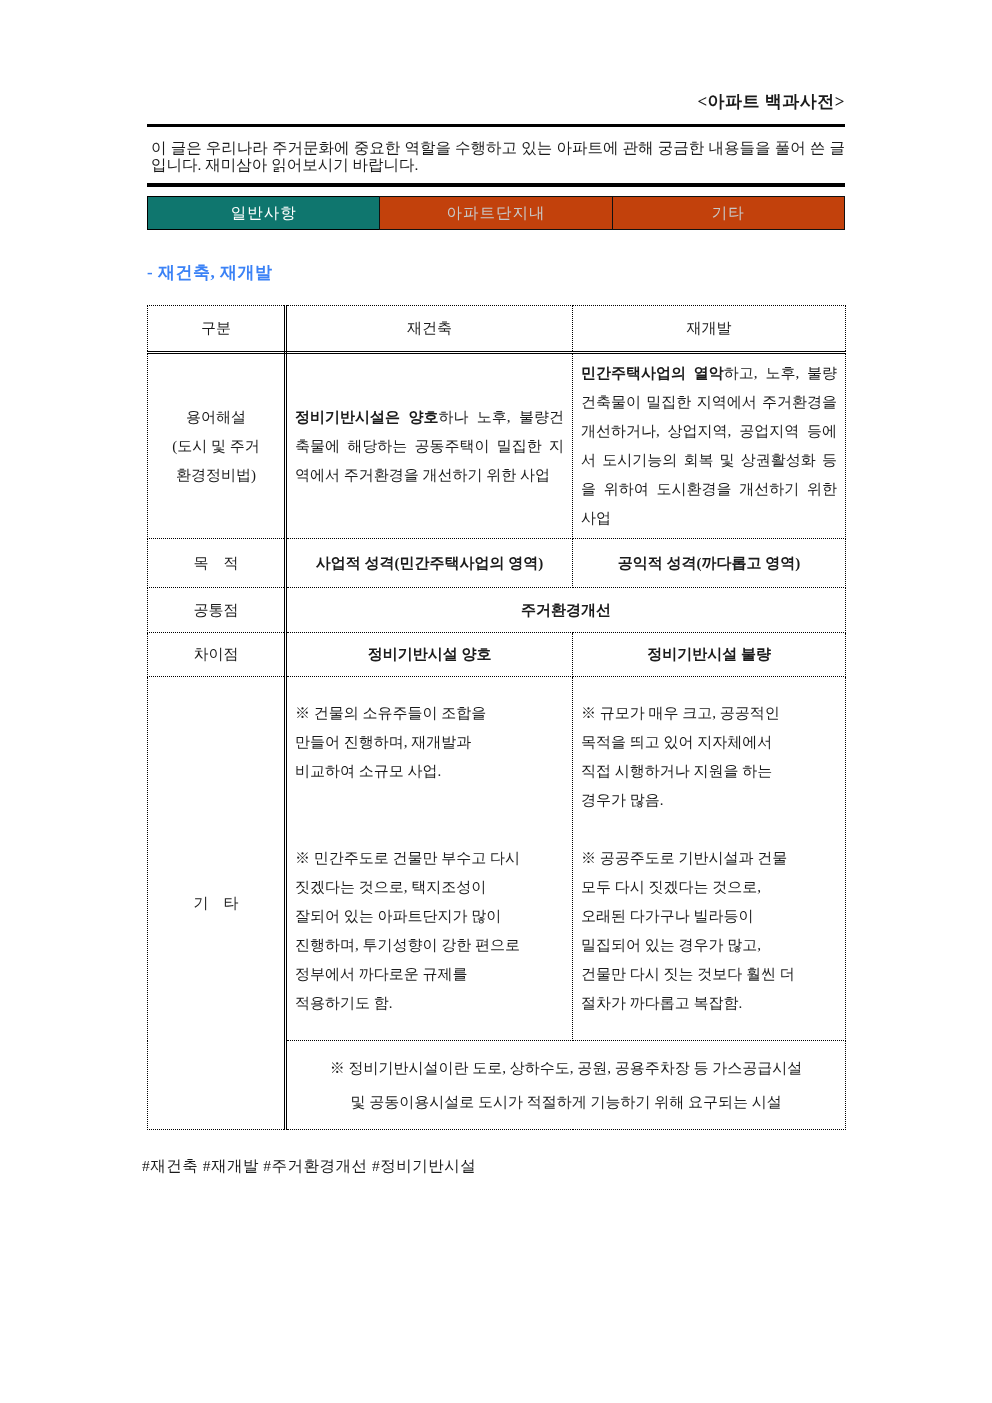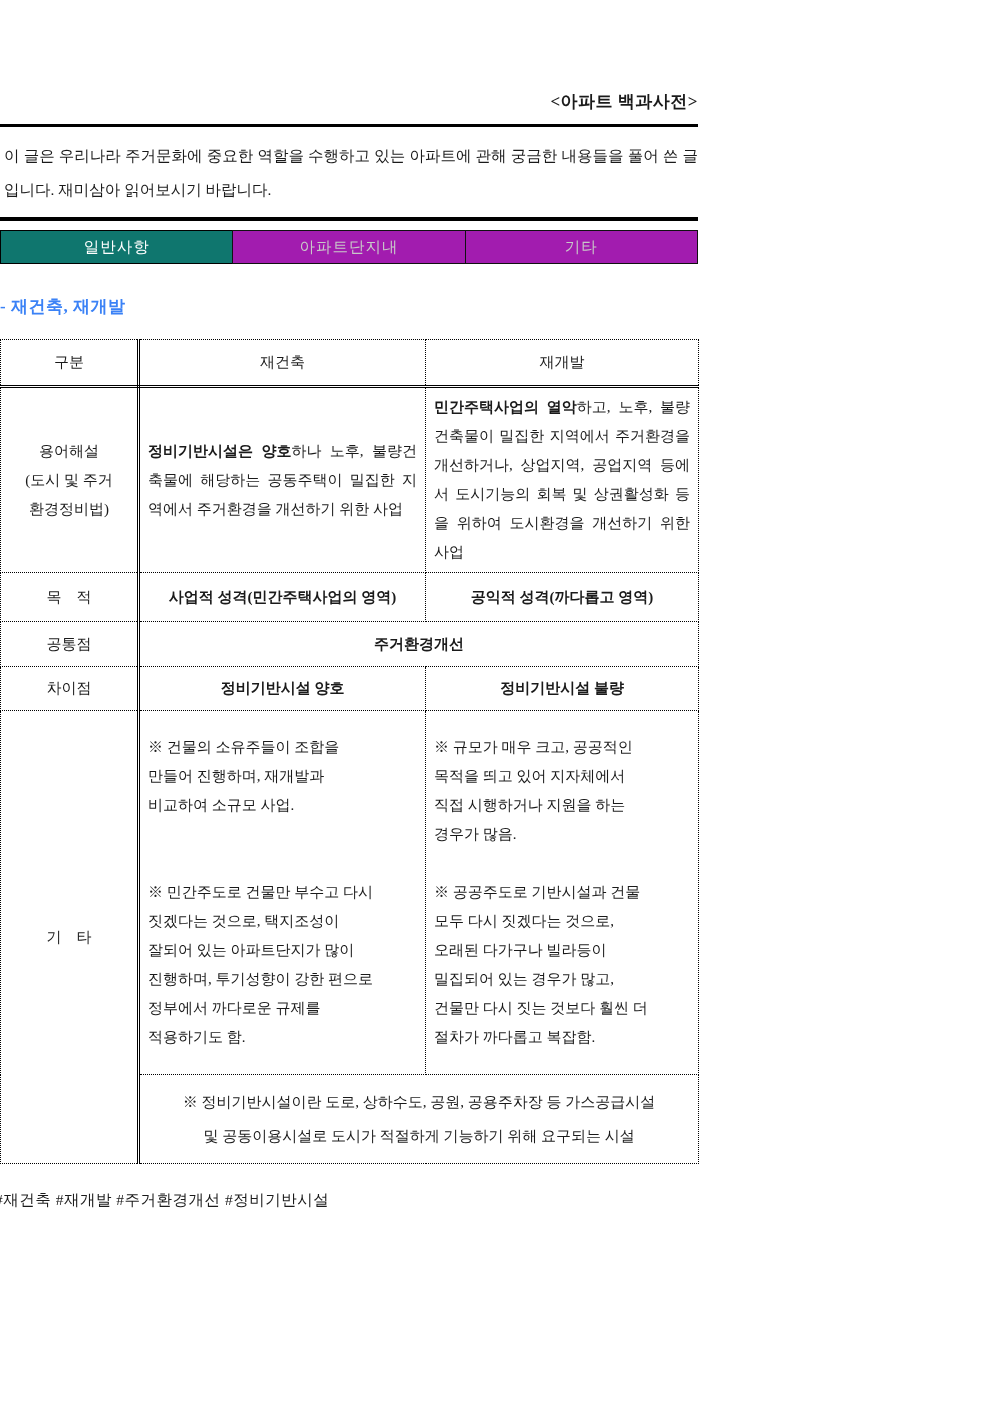--- a/index.html
+++ b/index.html
@@ -3,49 +3,49 @@
 <meta charset="utf-8">
 <style>
   * { box-sizing: border-box; }
   html, body {
     margin: 0; padding: 0;
     background: #ffffff;
     font-family: "Liberation Serif", "DejaVu Serif", serif;
     color: #1a1a1a;
   }
   body { width: 992px; height: 1403px; overflow: hidden; }
-  .content { width: 698px; }
+  .content { width: 698px; margin-left: 147px; }
 
   .doc-title {
     margin-top: 90px;
     text-align: right;
     font-size: 17px;
     font-weight: bold;
     letter-spacing: 0.5px;
   }
   .rule-thin  { height: 3px; background: #000; margin-top: 11px; }
   .rule-thick { height: 4px; background: #000; margin-top: 10px; }
 
   .intro {
     margin: 12px 0 0 4px;
     font-size: 15.5px;
-    line-height: 34px;
+    line-height: 17px;
     text-align: justify;
     word-break: break-all;
     white-space: pre-line;
   }
 
   .tabbar { display: flex; margin-top: 9px; height: 34px; }
   .tab {
     flex: 1;
     display: flex; align-items: center; justify-content: center;
     border: 1px solid #111;
     margin-left: -1px;
     font-size: 15.5px;
-    background: #a21caf;
+    background: #c2410c;
     color: #c8c8c8;
     letter-spacing: 1px;
     cursor: default;
   }
   .tab:first-child { margin-left: 0; }
   .tab.active { background: #0f766e; color: #fff; border-color: #000; }
 
   .section-heading {
     margin-top: 31px;
     font-size: 17px;

